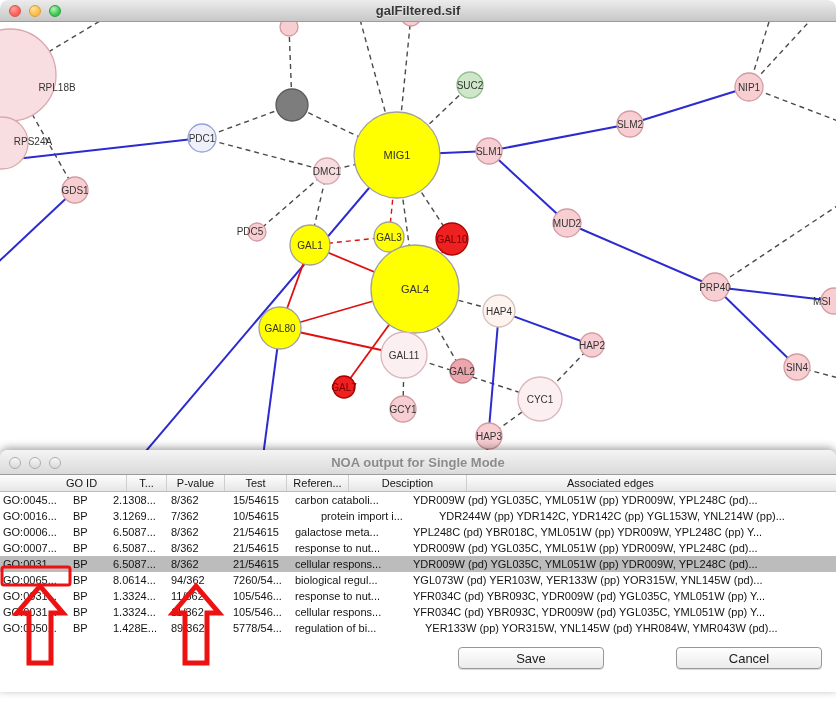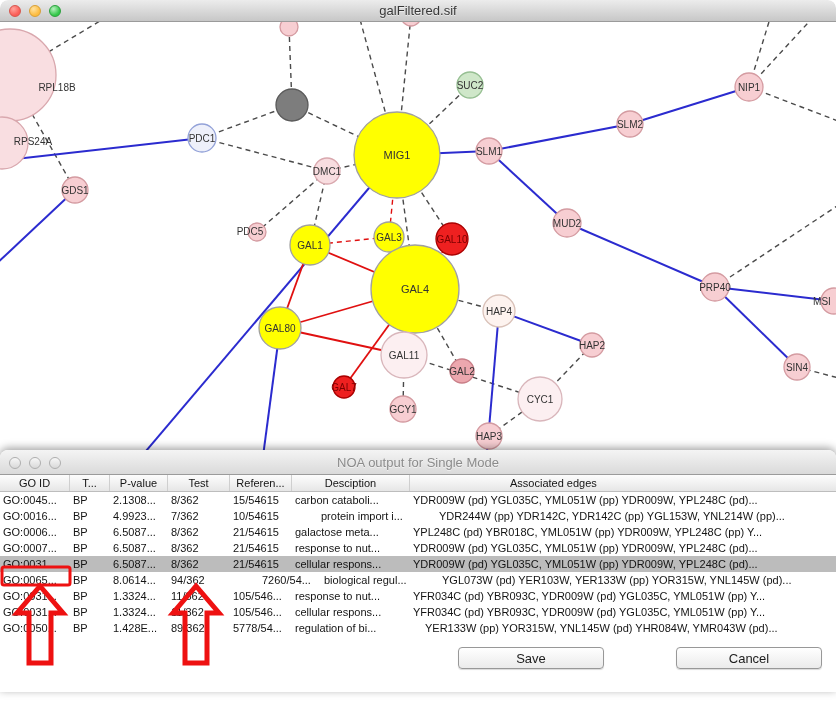--- a/index.html
+++ b/index.html
@@ -7,21 +7,21 @@
   body { background:#9a9a9a; }
   .screen { position:relative; width:836px; height:704px; background:#ffffff; overflow:hidden; }
 
   .window { position:absolute; left:0; width:836px; background:#fff; }
   .graph-window { top:0; height:462px; border-radius:8px 8px 0 0; overflow:hidden; }
 
   .titlebar { height:22px; background:linear-gradient(180deg,#ececec,#c7c7c7);
               border-bottom:1px solid #9b9b9b; position:relative;
               display:flex; align-items:center; justify-content:center;
               border-radius:8px 8px 0 0; }
-  .window-title { font-size:13px; font-weight:normal; color:#383838; text-shadow:0 1px 0 rgba(255,255,255,.55); }
+  .window-title { font-size:13px; font-weight:bold; color:#383838; text-shadow:0 1px 0 rgba(255,255,255,.55); }
   .traffic { position:absolute; left:9px; top:5px; display:flex; gap:8px; }
   .light { width:12px; height:12px; border-radius:50%; display:inline-block; cursor:pointer; }
   .light.close { background:radial-gradient(circle at 35% 30%, #ffa39c, #fb5d57 65%); border:1px solid #d6544c; }
   .light.min   { background:radial-gradient(circle at 35% 30%, #ffe2a0, #fdbc40 65%); border:1px solid #d89f34; }
   .light.zoom  { background:radial-gradient(circle at 35% 30%, #b9f0c0, #35c84a 65%); border:1px solid #2aa03c; }
   .light.inactive { background:linear-gradient(180deg,#f7f7f7,#d9d9d9); border:1px solid #aeaeae; }
 
   .graph-canvas { display:block; width:836px; height:439px; background:#ffffff; }
 
   .table-window { top:450px; height:242px; border-radius:8px 8px 0 0;
@@ -180,42 +180,42 @@
       <div class="traffic">
         <span class="light inactive"></span>
         <span class="light inactive"></span>
         <span class="light inactive"></span>
       </div>
       <span class="window-title">NOA output for Single Mode</span>
     </div>
 
     <div class="noa-table">
       <div id="table-header" class="noa-header">
-          <div class="hcell" style="width: 70px;">GO ID</div>
+          <div class="hcell" style="width: 90px; margin-left: 37px;">GO ID</div>
           <div class="hcell" style="width: 40px;">T...</div>
           <div class="hcell" style="width: 58px;">P-value</div>
           <div class="hcell" style="width: 62px;">Test</div>
           <div class="hcell" style="width: 62px;">Referen...</div>
           <div class="hcell" style="width: 118px;">Desciption</div>
           <div class="hcell hcell-last" style="width: 426px;">Associated edges</div>
         </div>
       <div id="table-body">
           <div class="noa-row">
             <div class="cell" style="width: 70px;">GO:0045...</div>
             <div class="cell" style="width: 40px;">BP</div>
             <div class="cell" style="width: 58px;">2.1308...</div>
             <div class="cell" style="width: 62px;">8/362</div>
             <div class="cell" style="width: 62px;">15/54615</div>
             <div class="cell" style="width: 118px;">carbon cataboli...</div>
             <div class="cell" style="width: 426px;">YDR009W (pd) YGL035C, YML051W (pp) YDR009W, YPL248C (pd)...</div>
           </div>
           <div class="noa-row">
             <div class="cell" style="width: 70px;">GO:0016...</div>
             <div class="cell" style="width: 40px;">BP</div>
-            <div class="cell" style="width: 58px;">4.9923...</div>
+            <div class="cell" style="width: 58px;">3.1269...</div>
             <div class="cell" style="width: 62px;">7/362</div>
             <div class="cell" style="width: 62px;">10/54615</div>
             <div class="cell" style="width: 118px; margin-left: 26px;">protein import i...</div>
             <div class="cell" style="width: 426px;">YDR244W (pp) YDR142C, YDR142C (pp) YGL153W, YNL214W (pp)...</div>
           </div>
           <div class="noa-row">
             <div class="cell" style="width: 70px;">GO:0006...</div>
             <div class="cell" style="width: 40px;">BP</div>
             <div class="cell" style="width: 58px;">6.5087...</div>
             <div class="cell" style="width: 62px;">8/362</div>
@@ -239,21 +239,21 @@
             <div class="cell" style="width: 62px;">8/362</div>
             <div class="cell" style="width: 62px;">21/54615</div>
             <div class="cell" style="width: 118px;">cellular respons...</div>
             <div class="cell" style="width: 426px;">YDR009W (pd) YGL035C, YML051W (pp) YDR009W, YPL248C (pd)...</div>
           </div>
           <div class="noa-row">
             <div class="cell" style="width: 70px;">GO:0065...</div>
             <div class="cell" style="width: 40px;">BP</div>
             <div class="cell" style="width: 58px;">8.0614...</div>
             <div class="cell" style="width: 62px;">94/362</div>
-            <div class="cell" style="width: 62px; margin-left: 29px;">7260/54...</div>
+            <div class="cell" style="width: 62px;">7260/54...</div>
             <div class="cell" style="width: 118px;">biological regul...</div>
             <div class="cell" style="width: 426px;">YGL073W (pd) YER103W, YER133W (pp) YOR315W, YNL145W (pd)...</div>
           </div>
           <div class="noa-row">
             <div class="cell" style="width: 70px;">GO:0031...</div>
             <div class="cell" style="width: 40px;">BP</div>
             <div class="cell" style="width: 58px;">1.3324...</div>
             <div class="cell" style="width: 62px;">11/362</div>
             <div class="cell" style="width: 62px;">105/546...</div>
             <div class="cell" style="width: 118px;">response to nut...</div>

